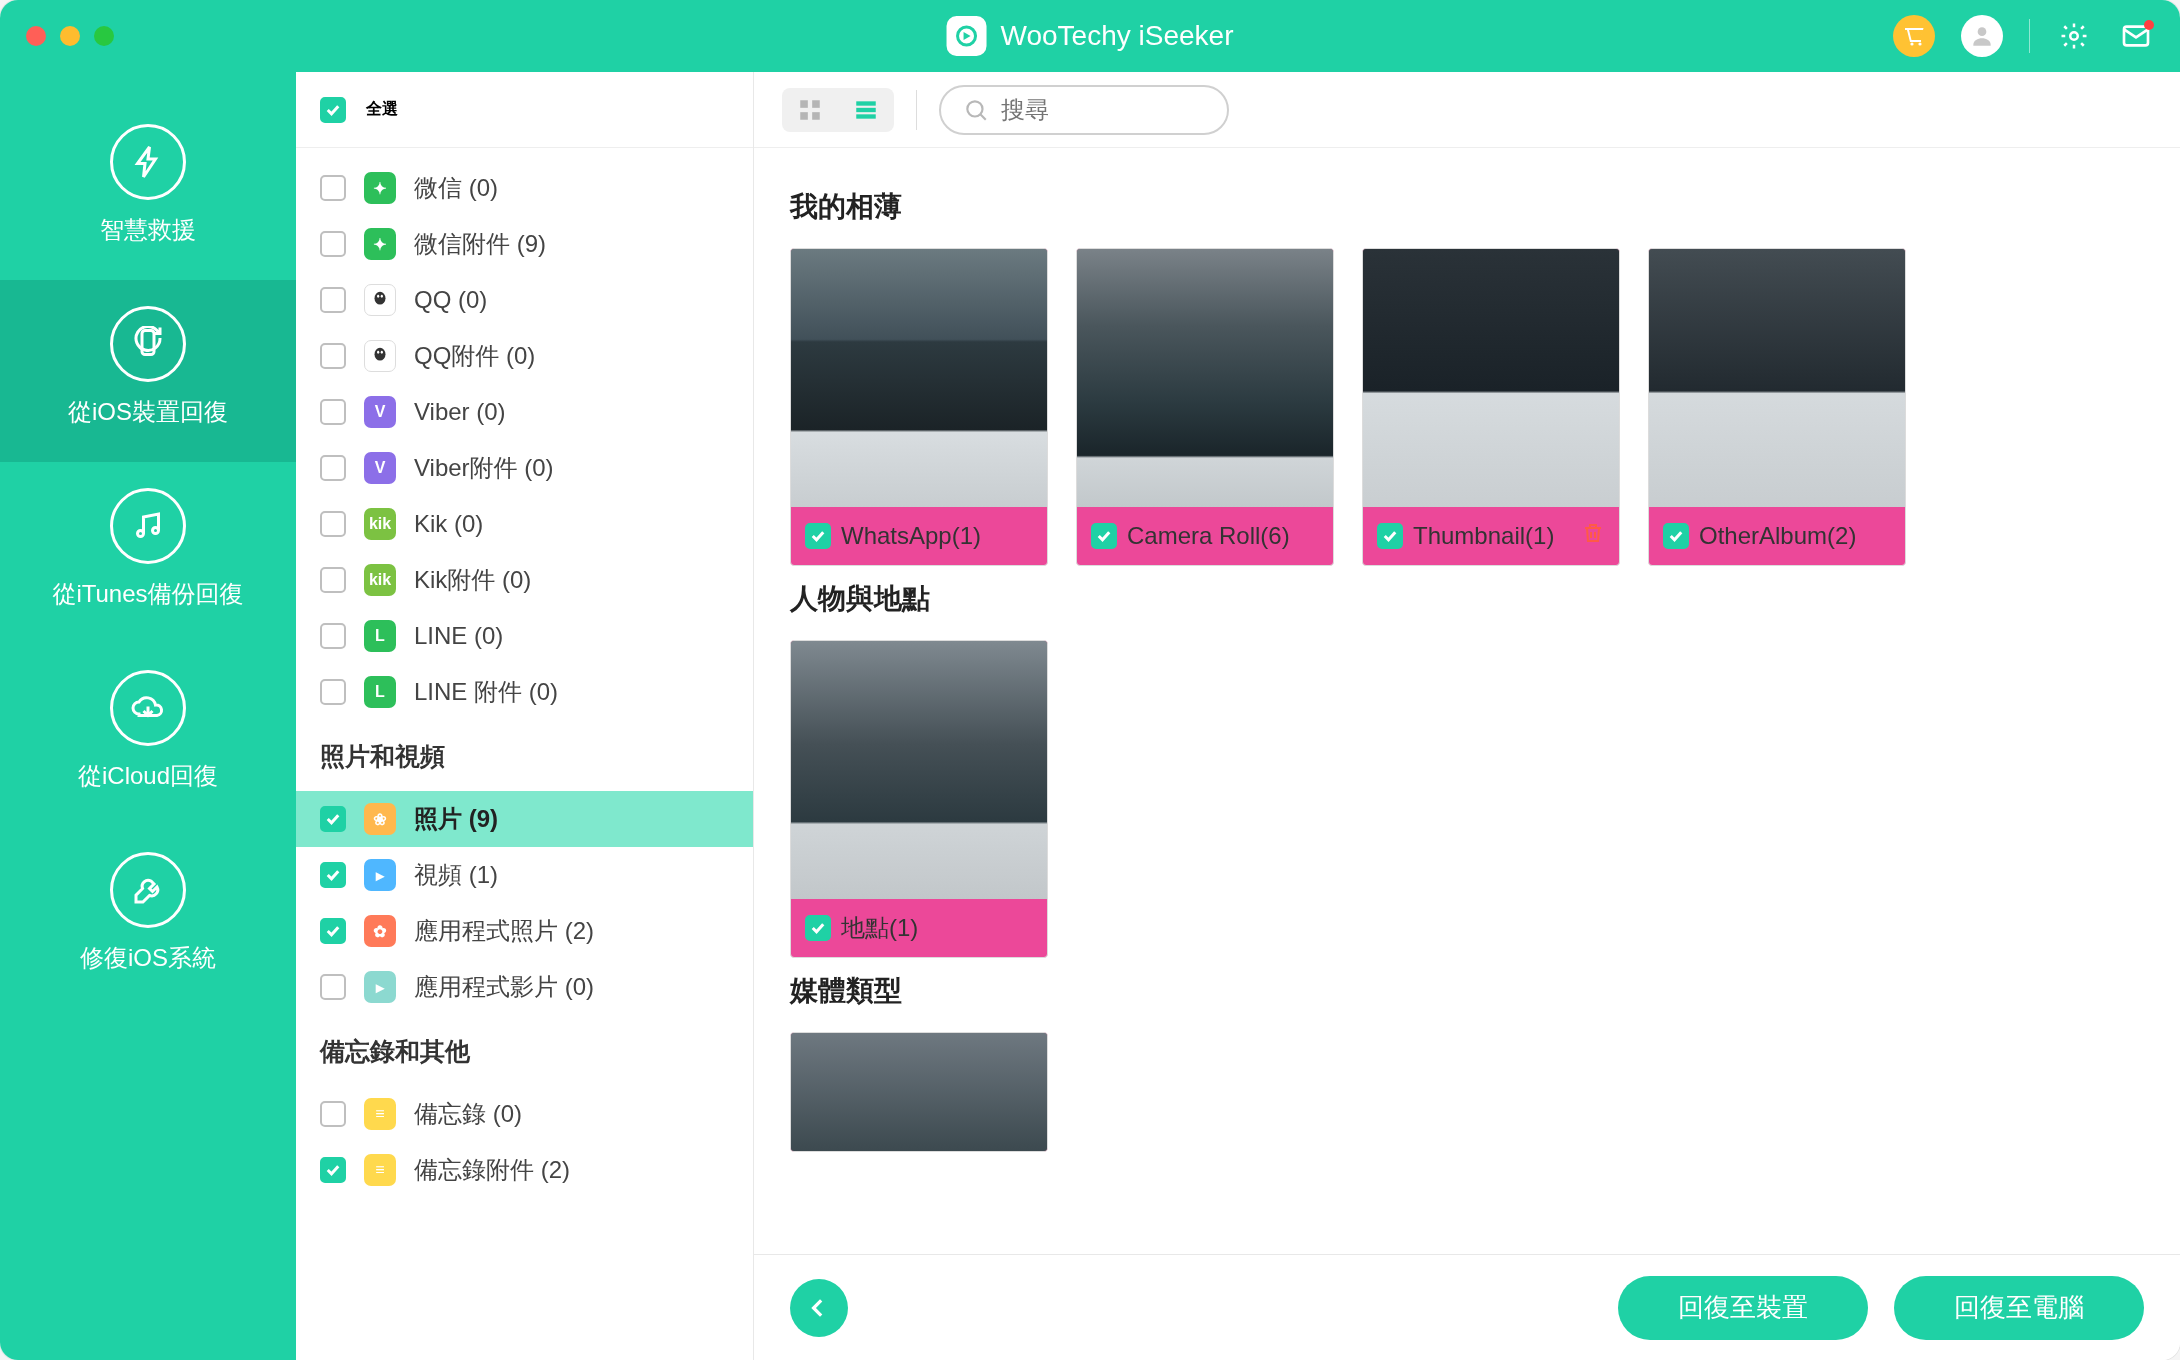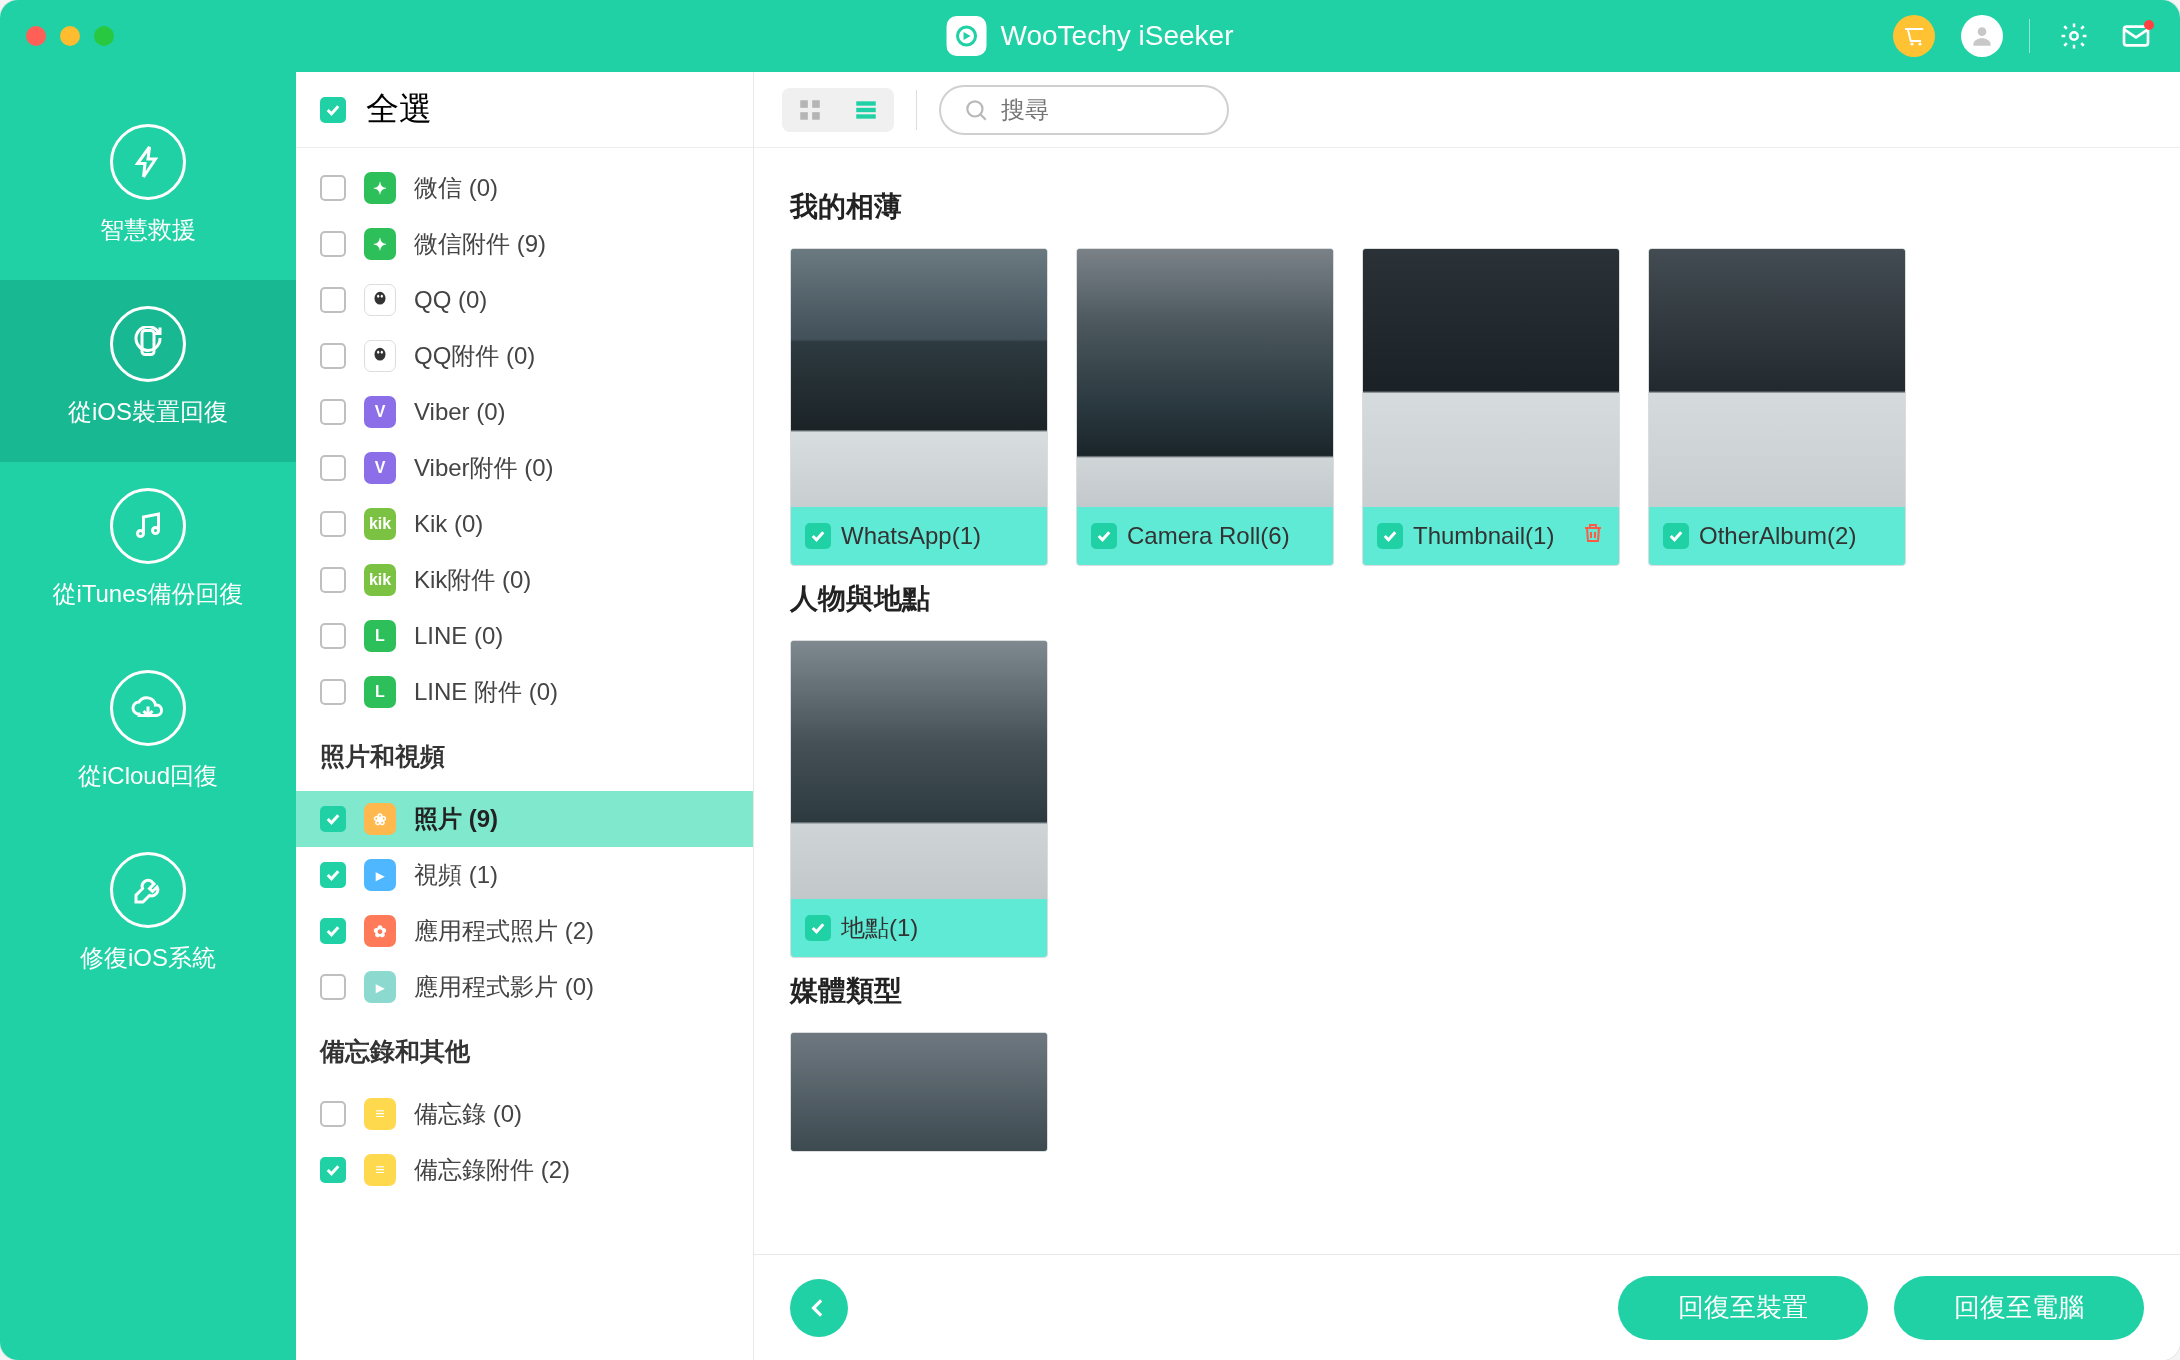--- a/index.html
+++ b/index.html
@@ -51,21 +51,21 @@
 .view-toggle { display:flex; background:#f0f0f0; border-radius:8px; overflow:hidden; }
 .vt-btn { width:56px; height:44px; display:flex; align-items:center; justify-content:center; color:#b5b5b5; }
 .vt-btn.active { color:#1fd1a5; }
 .vr { width:1px; height:40px; background:#ddd; }
 .search { display:flex; align-items:center; gap:12px; border:2px solid #d0d0d0; border-radius:28px; height:50px; padding: 0 22px; min-width: 290px; }
 .search input { border:none; outline:none; font-size:24px; color:#666; width:180px; background:transparent; }
 
 .content { flex:1; overflow-y:auto; padding: 26px 36px 20px; }
 .sec-title { font-size: 28px; font-weight:600; margin: 14px 0 22px; color:#222; }
 .album-row { display:flex; gap: 28px; flex-wrap:wrap; }
-.album { width: 258px; border:1px solid #dcdcdc; background:#5eead4; border-radius:4px; overflow:hidden; position:relative; }
+.album { width: 258px; border:1px solid #dcdcdc; background:#ec4899; border-radius:4px; overflow:hidden; position:relative; }
 .thumb { width:100%; height:258px; background:#888; position:relative; }
 .album-foot { height: 58px; display:flex; align-items:center; padding: 0 14px; gap:10px; font-size:24px; color:#333; }
 .trash { margin-left:auto; color:#ff5a46; }
 
 
 .footer { height: 106px; border-top:1px solid #e8e8e8; background:#fff; display:flex; align-items:center; padding: 0 36px; }
 .back-btn { width: 58px; height:58px; border-radius:50%; background:#1fd1a5; display:flex; align-items:center; justify-content:center; color:#fff; }
 .spacer { flex:1; }
 .action-btn { height: 64px; padding: 0 60px; border-radius: 32px; background:#1fd1a5; color:#fff; font-size:26px; display:flex; align-items:center; justify-content:center; margin-left: 26px; cursor:pointer; }
 
@@ -182,21 +182,21 @@
       </div>
     </div>
 
     <div class="cats">
       <div class="cats-top">
         <span class="cb on">
             <svg width="18" height="18" viewBox="0 0 24 24" fill="none" stroke="#fff" stroke-width="4">
               <path d="M5 12l5 5 9-10"></path>
             </svg>
           </span>
-        <span style="font-size:33px;font-weight:400">全選</span>
+        <span style="font-size:16px;font-weight:700">全選</span>
       </div>
       <div class="cats-scroll">
         <div id="cat-list">
             <div class="cat-row" style="margin-top:-44px"></div>
             <div class="cat-row">
               <span class="cb "></span>
               <span class="cat-icon" style="background:#2dbf5a">✦</span>
               <span class="cat-label">微信 (0)</span>
             </div>
             <div class="cat-row">

